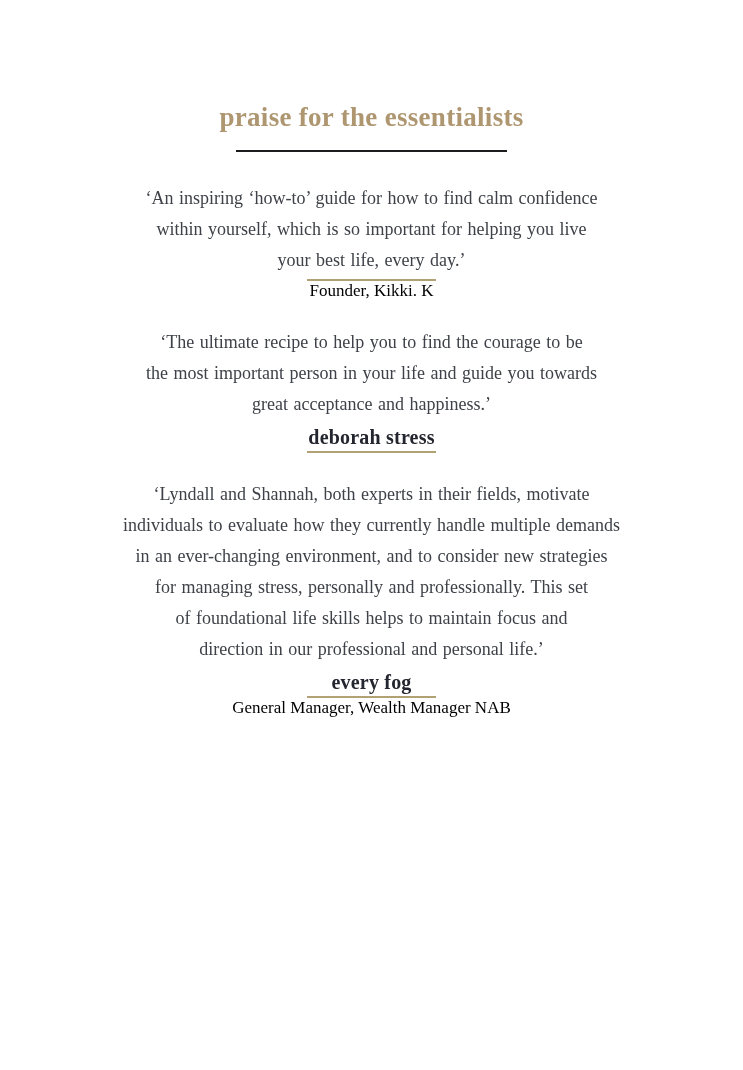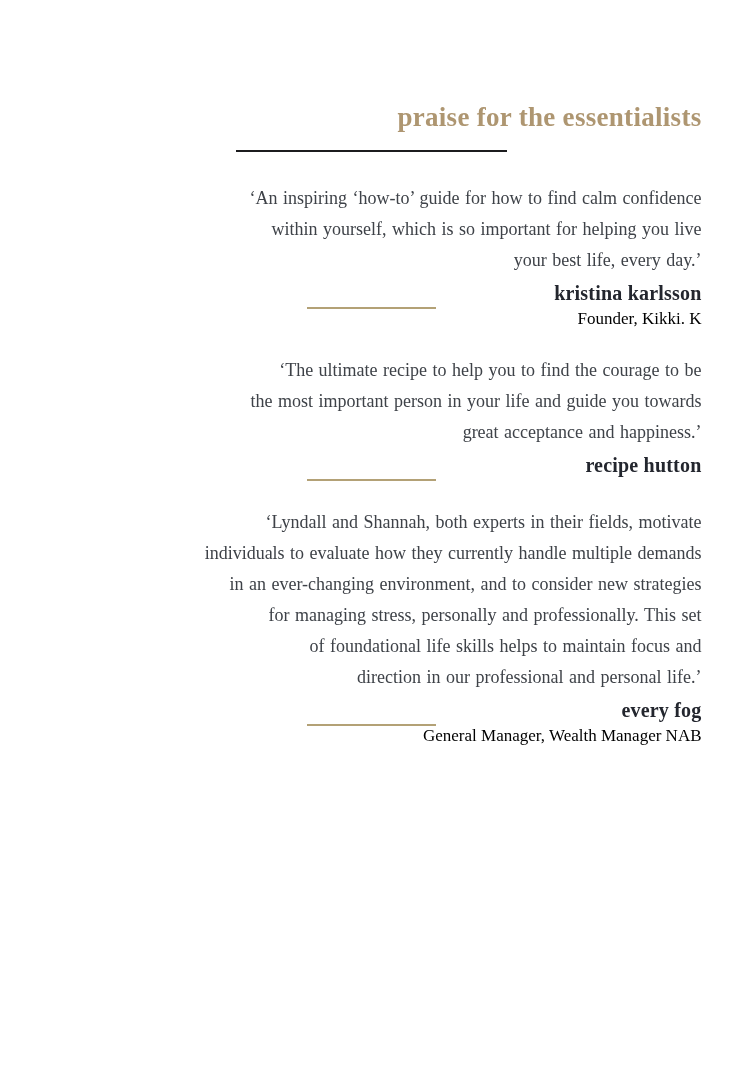--- a/index.html
+++ b/index.html
@@ -12,21 +12,21 @@
     width: 743px;
     height: 1070px;
     background: #ffffff;
     overflow: hidden;
     font-family: "Liberation Serif", serif;
   }
   .content {
     width: 660px;
     margin: 0 auto;
     padding-top: 101px;
-    text-align: right;
+    text-align: center;
   }
   .page-title {
     margin: 0;
     font-family: "Liberation Serif", serif;
     font-weight: bold;
     font-size: 27px;
     line-height: 32px;
     letter-spacing: 0.3px;
     color: #ae9671;
   }
@@ -76,30 +76,29 @@
 <div class="page">
   <div class="content">
 
     <h1 class="page-title">praise for the essentialists</h1>
     <div class="title-divider"></div>
 
     <section class="testimonial first">
       <p class="quote">‘An inspiring ‘how-to’ guide for how to find calm confidence
 within yourself, which is so important for helping you live
 your best life, every day.’</p>
-      <div class="reviewer-name">kristina karlsson</div>
       <div class="name-underline"></div>
       <div class="reviewer-role">Founder, Kikki. K</div>
     </section>
 
     <section class="testimonial">
       <p class="quote">‘The ultimate recipe to help you to find the courage to be
 the most important person in your life and guide you towards
 great acceptance and happiness.’</p>
-      <div class="reviewer-name">recipe hutton</div>
+      <div class="reviewer-name">deborah stress</div>
       <div class="name-underline"></div>
     </section>
 
     <section class="testimonial">
       <p class="quote">‘Lyndall and Shannah, both experts in their fields, motivate
 individuals to evaluate how they currently handle multiple demands
 in an ever-changing environment, and to consider new strategies
 for managing stress, personally and professionally. This set
 of foundational life skills helps to maintain focus and
 direction in our professional and personal life.’</p>

